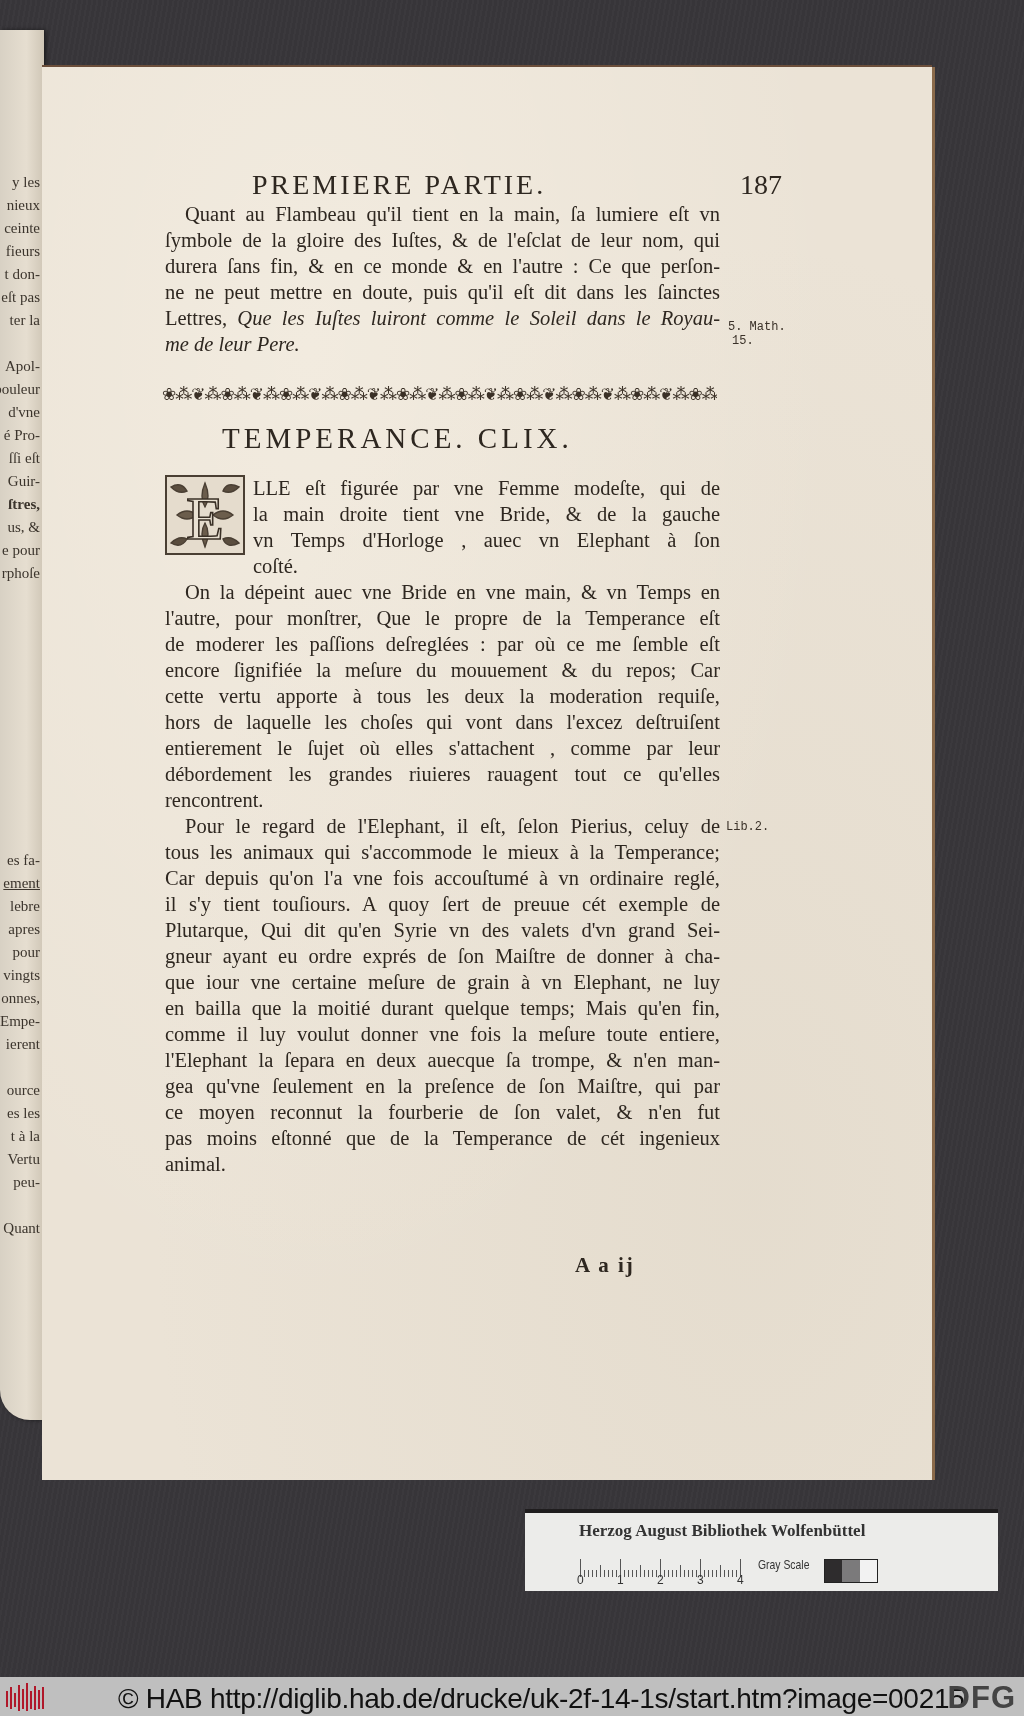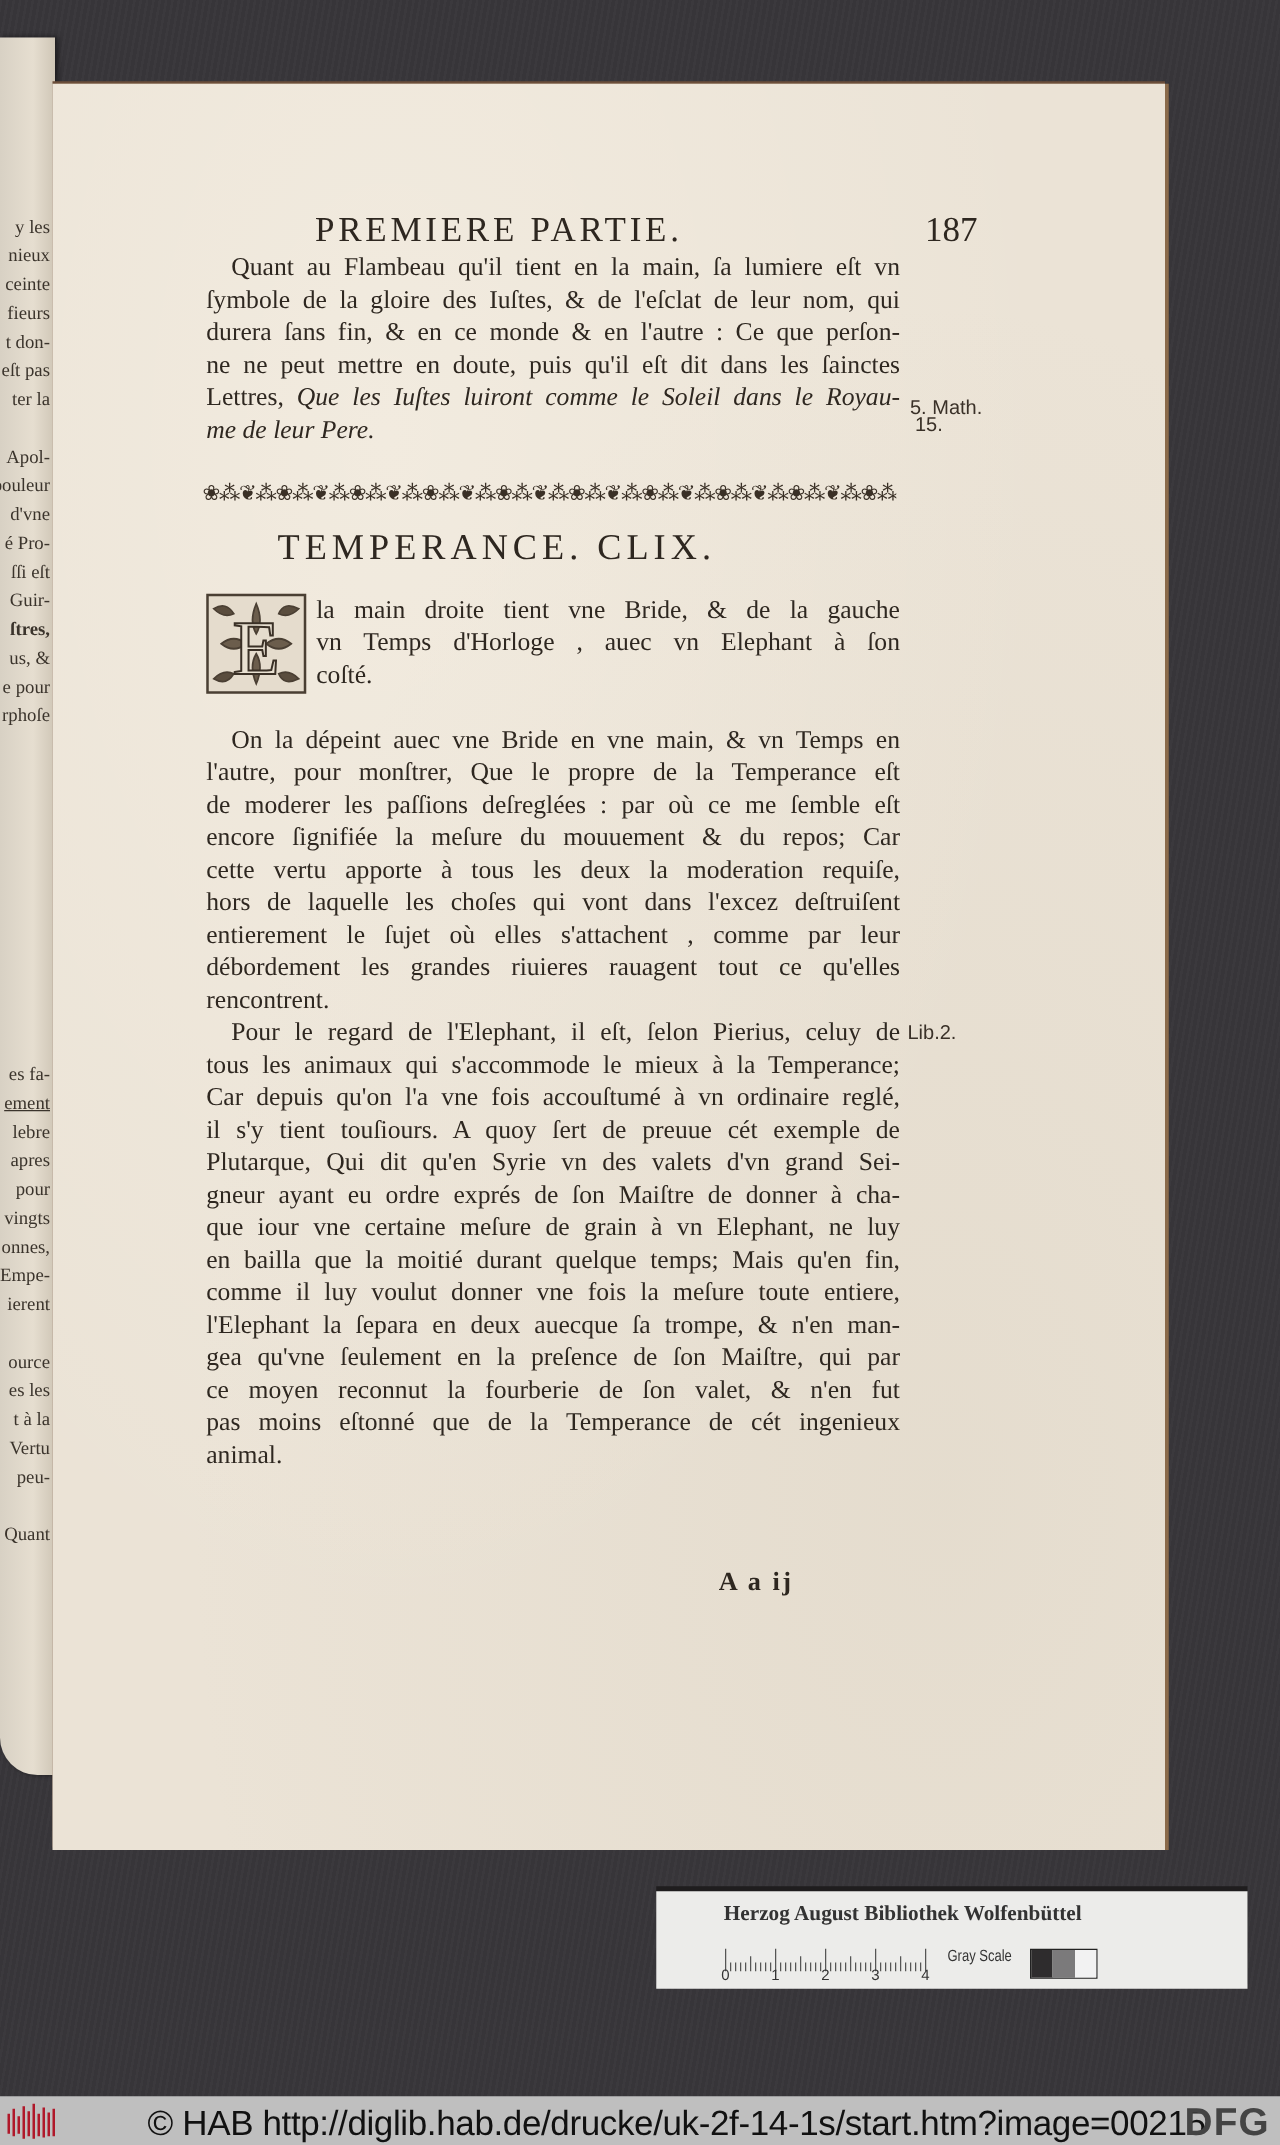--- a/index.html
+++ b/index.html
@@ -49,22 +49,22 @@
   .para {
     position:absolute; left:123px; width:555px;
     font-size:20.5px; line-height:26px;
     text-align:justify;
   }
   .para .ln { display:block; text-align:justify; text-align-last:justify; white-space:nowrap; }
   .para .ln.last { text-align-last:left; }
   .para .ln.indent { padding-left:20px; }
   .it { font-style:italic; }
   .margin-note {
-    position:absolute; font-size:16px; color:#3a3128; line-height:14px;
-    font-family:Liberation Sans, sans-serif;
+    position:absolute; font-size:12px; color:#3a3128; line-height:14px;
+    font-family:Liberation Mono, monospace;
   }
   .ornament {
     position:absolute; left:120px; top:317px; width:555px; height:22px;
     overflow:hidden; white-space:nowrap; font-size:17px; color:#3a3026; letter-spacing:-1px;
   }
   .section-title {
     position:absolute; left:180px; top:355px; font-size:29px; letter-spacing:4px;
   }
   .dropcap {
     position:absolute; left:123px; top:408px; width:80px; height:80px;
@@ -188,20 +188,21 @@
           <path d="M10 38 Q20 30 30 38 Q20 46 10 38Z" fill="#6b5d4c"></path>
           <path d="M46 38 Q56 30 66 38 Q56 46 46 38Z" fill="#6b5d4c"></path>
           <path d="M38 6 Q44 20 38 30 Q32 20 38 6Z" fill="#6b5d4c"></path>
           <path d="M38 70 Q44 56 38 46 Q32 56 38 70Z" fill="#6b5d4c"></path>
         </g>
         <text x="38" y="62" text-anchor="middle" font-family="Liberation Serif, serif" font-size="62" fill="#e9e1d2" stroke="#3a3026" stroke-width="1.6">E</text>
       </svg>
     </div>
 
     <div class="para text" style="top:408px; left:211px; width:467px;">
+      <span class="ln">LLE eſt figurée par vne Femme modeſte, qui de</span>
       <span class="ln">la main droite tient vne Bride, &amp; de la gauche</span>
       <span class="ln">vn Temps d'Horloge , auec vn Elephant à ſon</span>
       <span class="ln last">coſté.</span>
     </div>
 
     <div class="para text" style="top:512px;" id="para2">
         <span class="ln indent">On la dépeint auec vne Bride en vne main, &amp; vn Temps en</span>
         <span class="ln">l'autre, pour monſtrer, Que le propre de la Temperance eſt</span>
         <span class="ln">de moderer les paſſions deſreglées : par où ce me ſemble eſt</span>
         <span class="ln">encore ſignifiée la meſure du mouuement &amp; du repos; Car</span>

